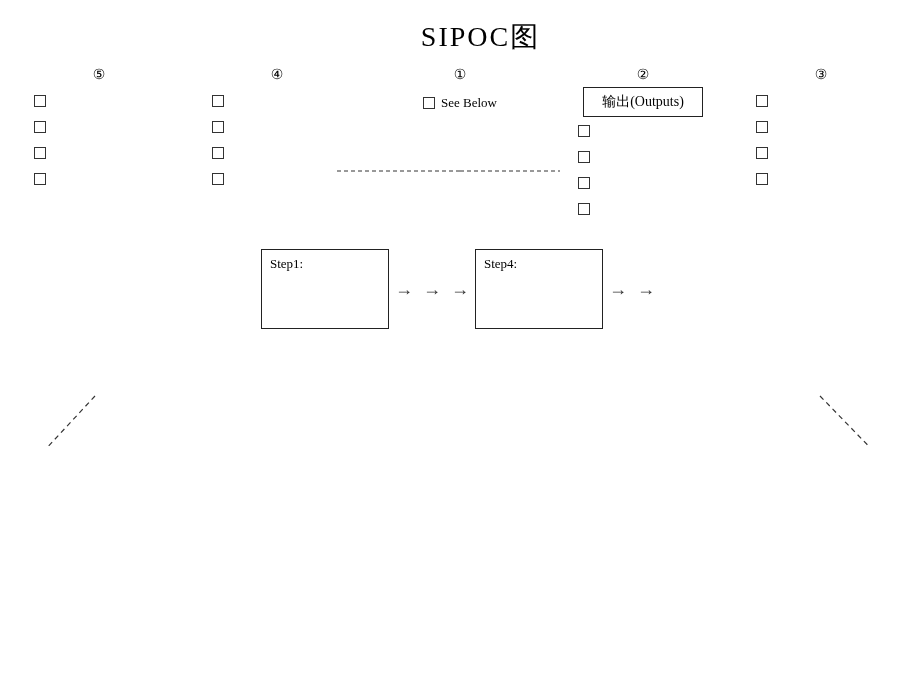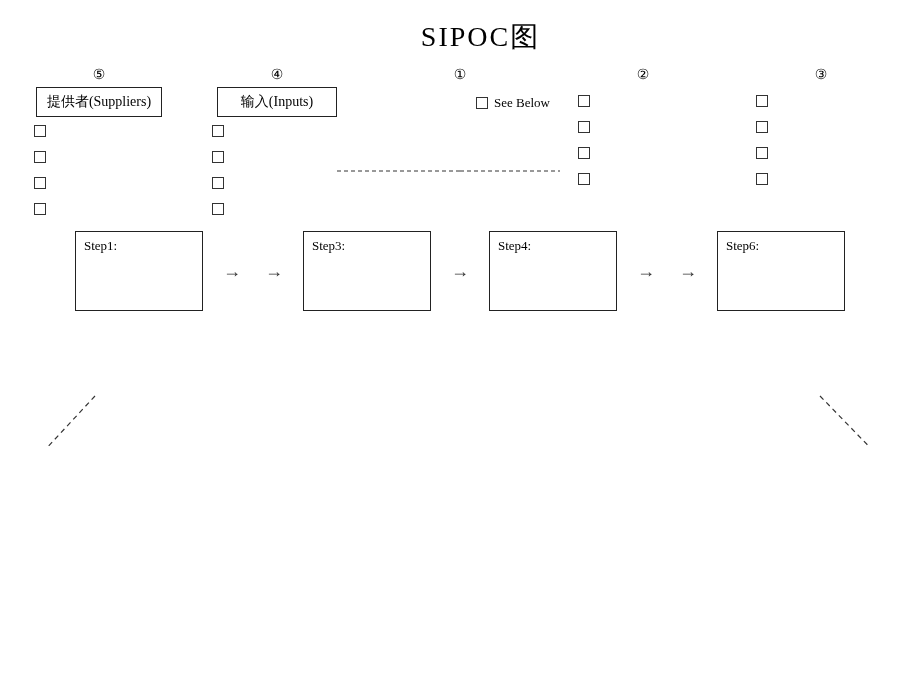--- a/index.html
+++ b/index.html
@@ -88,22 +88,22 @@
       top: 0;
       left: 0;
       width: 920px;
       pointer-events: none;
     }
     
     .steps-row {
       display: flex;
       align-items: center;
       justify-content: center;
-      gap: 16px;
-      margin-top: 16px;
+      gap: 2px;
+      margin-top: 34px;
       padding: 0 12px;
     }
     .step-box {
       border: 1.5px solid #222;
       width: 128px;
       height: 80px;
       padding: 6px 8px;
       font-size: 13px;
       vertical-align: top;
       flex-shrink: 0;
@@ -129,68 +129,67 @@
     <line x1="820" y1="330" x2="888" y2="400" stroke="#333" stroke-width="1.2" stroke-dasharray="5,4"></line>
 
     <line x1="460" y1="105" x2="335" y2="105" stroke="#333" stroke-width="1" stroke-dasharray="4,3"></line>
     <line x1="460" y1="105" x2="560" y2="105" stroke="#333" stroke-width="1" stroke-dasharray="4,3"></line>
   </svg>
 
   <div class="columns-row">
 
     <div class="column">
       <div class="column-number">⑤</div>
-      <div class="column-header">提供者(Suppliers)</div>
       <div class="column-items">
         <div class="checkbox-row">
             <span class="checkbox"></span>
           </div>
         <div class="checkbox-row">
             <span class="checkbox"></span>
           </div>
         <div class="checkbox-row">
             <span class="checkbox"></span>
           </div>
         <div class="checkbox-row">
             <span class="checkbox"></span>
           </div>
       </div>
     </div>
 
     <div class="column">
       <div class="column-number">④</div>
-      <div class="column-header">输入(Inputs)</div>
       <div class="column-items">
         <div class="checkbox-row">
             <span class="checkbox"></span>
           </div>
         <div class="checkbox-row">
             <span class="checkbox"></span>
           </div>
         <div class="checkbox-row">
             <span class="checkbox"></span>
           </div>
         <div class="checkbox-row">
             <span class="checkbox"></span>
           </div>
       </div>
     </div>
 
     <div class="column process-column">
       <div class="column-number">①</div>
-      <div class="column-items" style="padding-left:0; align-items:flex-end;">
+      <div class="column-items" style="padding-left:0; align-items:center;">
         <div class="checkbox-row">
           <span class="checkbox"></span>
           <span class="checkbox-label">See Below</span>
         </div>
       </div>
     </div>
 
     <div class="column">
       <div class="column-number">②</div>
+      <div class="column-header">输出(Outputs)</div>
       <div class="column-items">
         <div class="checkbox-row">
             <span class="checkbox"></span>
           </div>
         <div class="checkbox-row">
             <span class="checkbox"></span>
           </div>
         <div class="checkbox-row">
             <span class="checkbox"></span>
           </div>
@@ -218,26 +217,20 @@
       </div>
     </div>
   </div>
 
   <div class="steps-row">
     <div class="step-box">
       <span>Step1:</span>
     </div>
     <span class="step-arrow">→</span>
     <span class="step-arrow">→</span>
-    <div class="step-box">
-      <span>Step3:</span>
-    </div>
     <span class="step-arrow">→</span>
     <div class="step-box">
       <span>Step4:</span>
     </div>
     <span class="step-arrow">→</span>
     <span class="step-arrow">→</span>
-    <div class="step-box">
-      <span>Step6:</span>
-    </div>
   </div>
 </div>
 
 </body></html>

